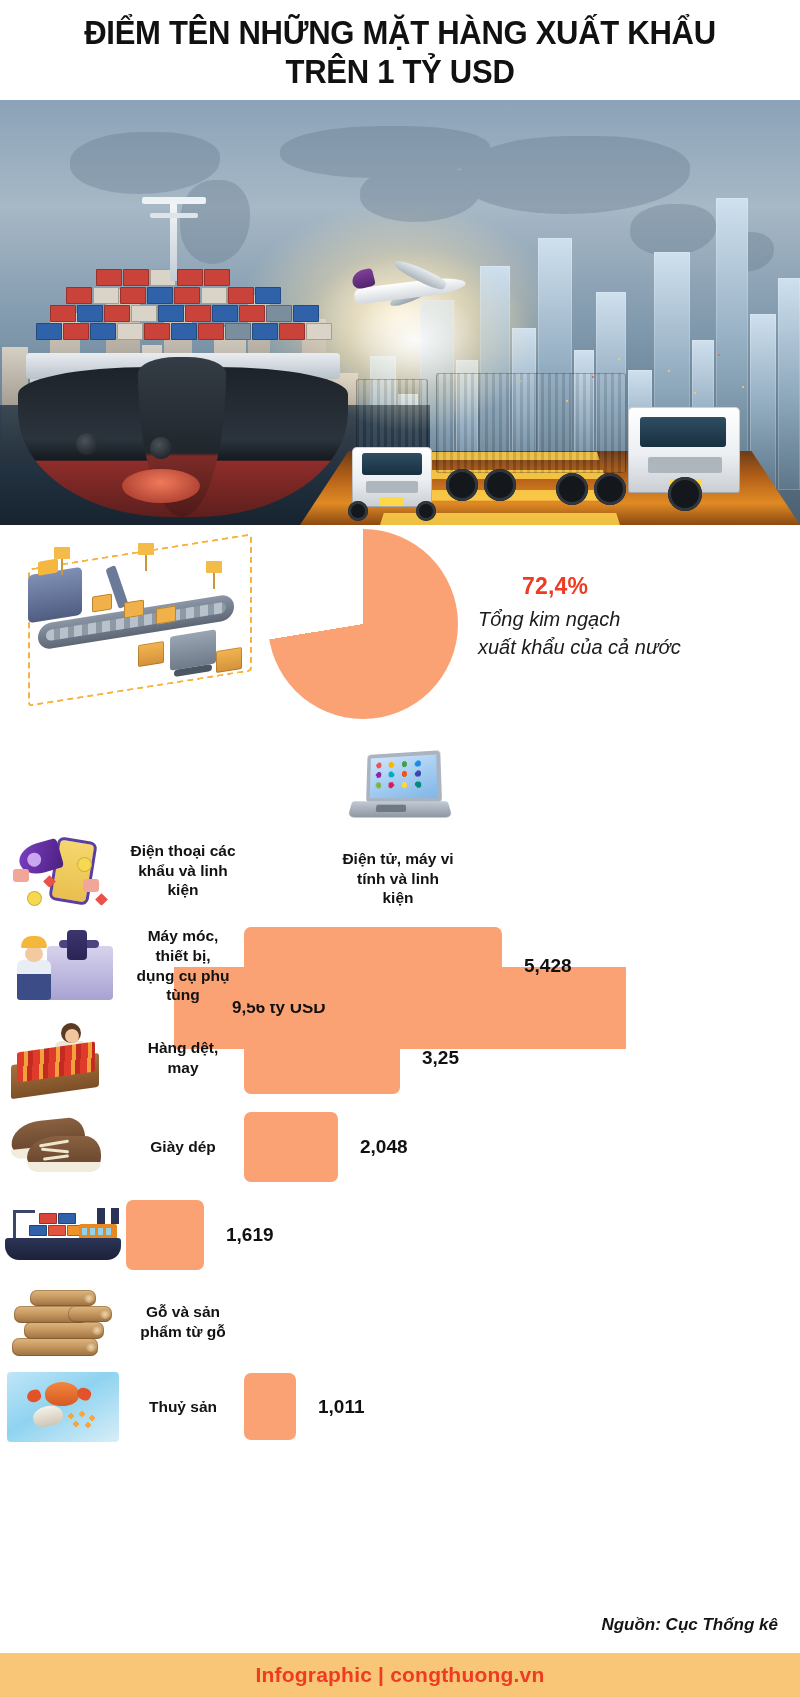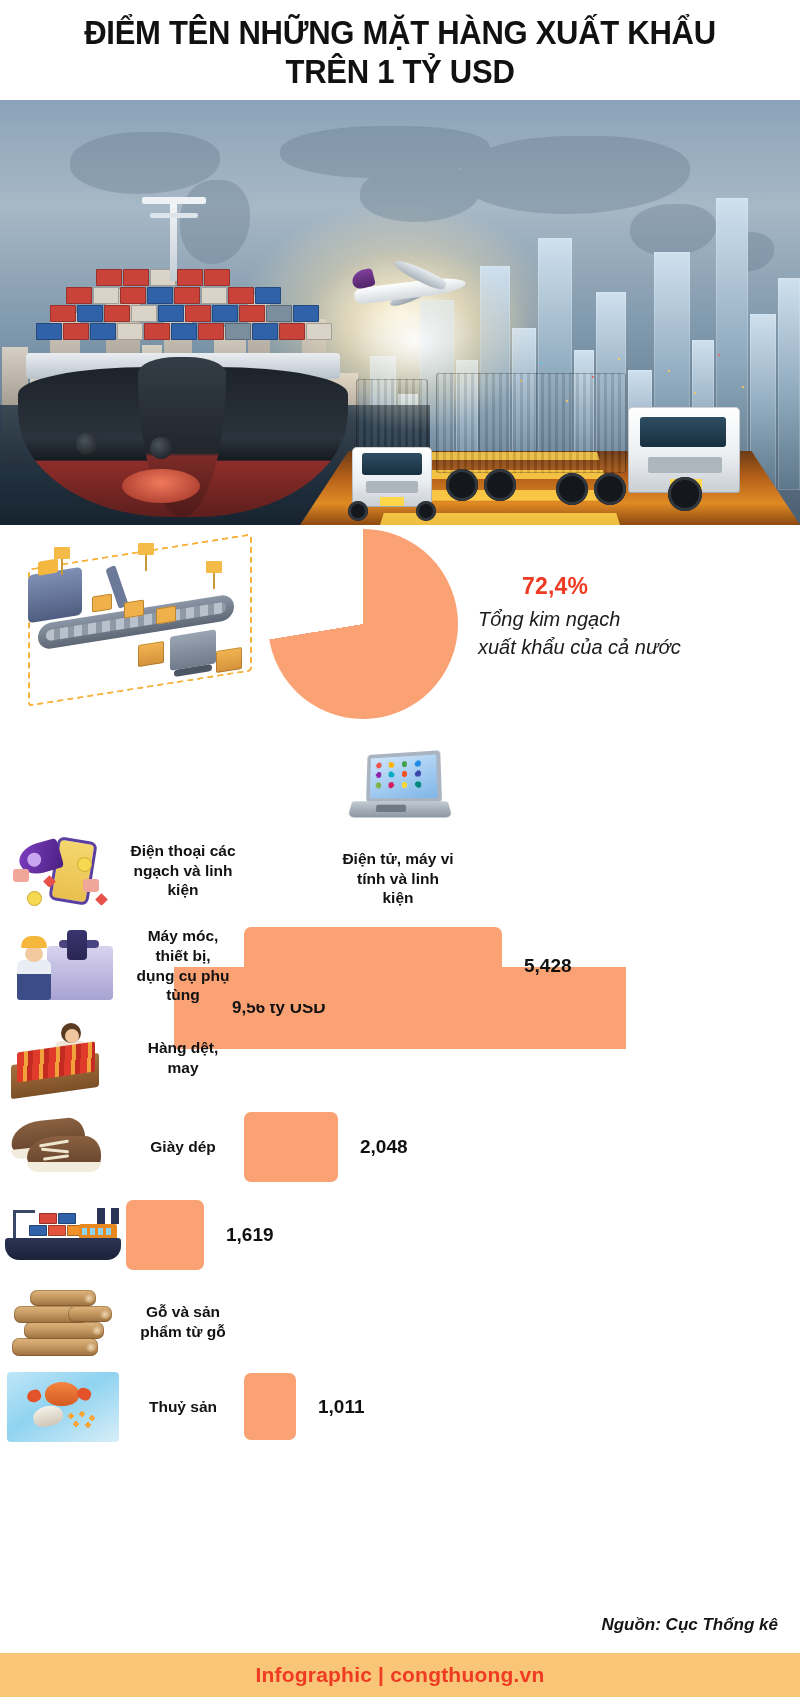--- a/index.html
+++ b/index.html
@@ -659,21 +659,21 @@
             <div class="mega"></div>
             <div class="emo" style="left:64px; top:24px;"></div>
             <div class="emo" style="left:14px; top:58px;"></div>
             <div class="bub" style="left:0px;  top:36px;"></div>
             <div class="bub" style="left:70px; top:46px;"></div>
             <div class="heart" style="left:32px; top:44px;"></div>
             <div class="heart" style="left:84px; top:62px;"></div>
           </div>
         </div>
         <div class="row-label">Điện thoại các
-ngạch và linh
+khẩu và linh
 kiện</div>
       </div>
       <div class="row" style="height: 95px;">
         <div class="row-icon">
           <div class="ic machine">
             <div class="body"></div>
             <div class="arm2"></div>
             <div class="head"></div>
             <div class="worker-b"></div>
             <div class="worker-f"></div>
@@ -694,20 +694,24 @@
           <div class="ic loom">
             <div class="torso"></div>
             <div class="head2"></div>
             <div class="face2"></div>
             <div class="frame"></div>
             <div class="cloth"></div>
           </div>
         </div>
         <div class="row-label">Hàng dệt,
 may</div>
+        <div class="row-barzone">
+          <div class="bar" style="width: 156px; height: 72px;"></div>
+          <div class="bar-val">3,25</div>
+        </div>
       </div>
       <div class="row" style="height: 88px;">
         <div class="row-icon">
           <div class="ic shoes">
             <div class="s1"></div>
             <div class="sole1"></div>
             <div class="s2"></div>
             <div class="sole2"></div>
             <div class="lace" style="left:34px; top:26px; width:30px; transform:rotate(-10deg);"></div>
             <div class="lace" style="left:36px; top:33px; width:28px; transform:rotate(6deg);"></div>

